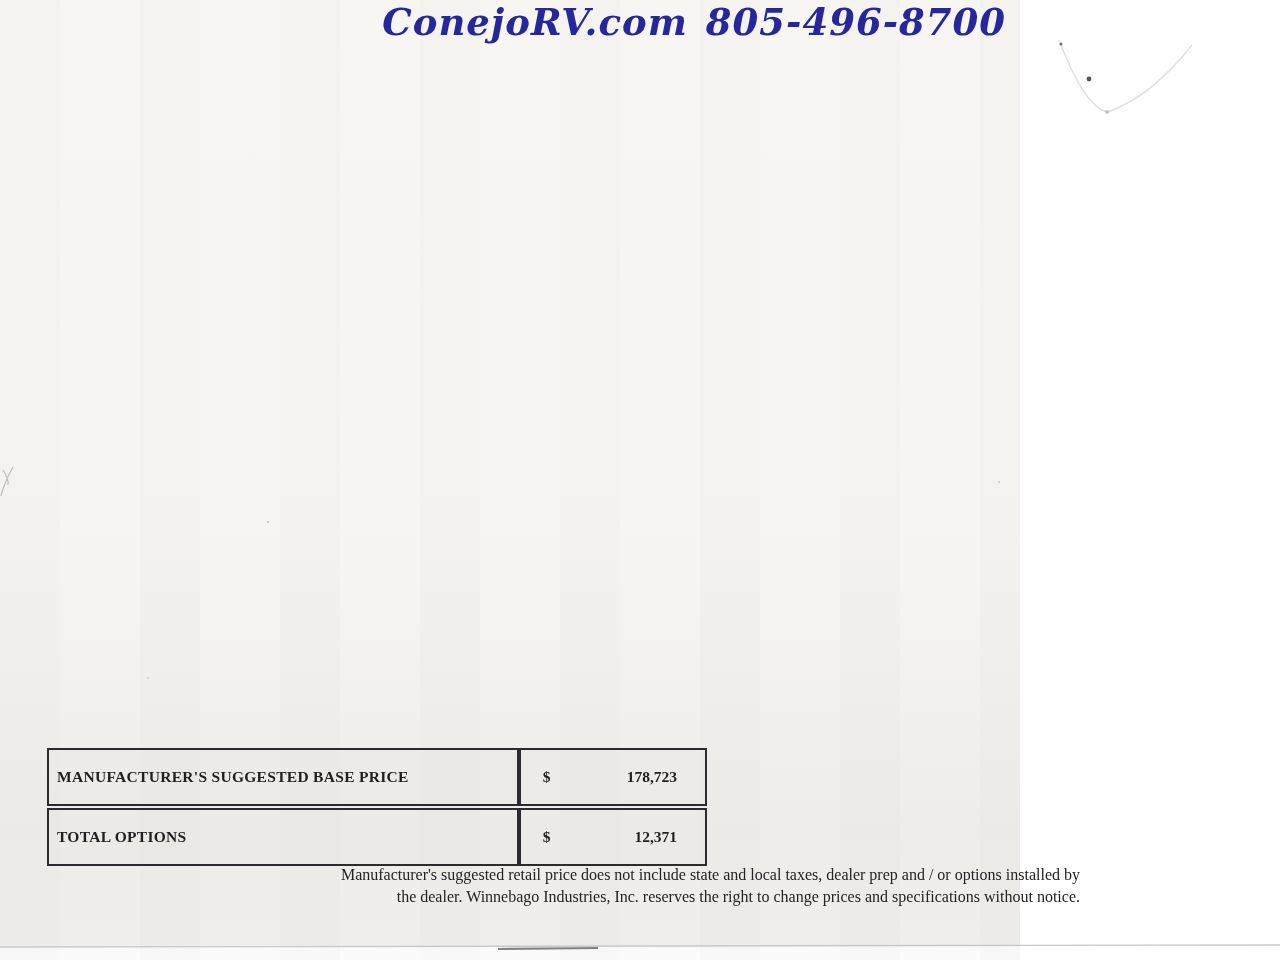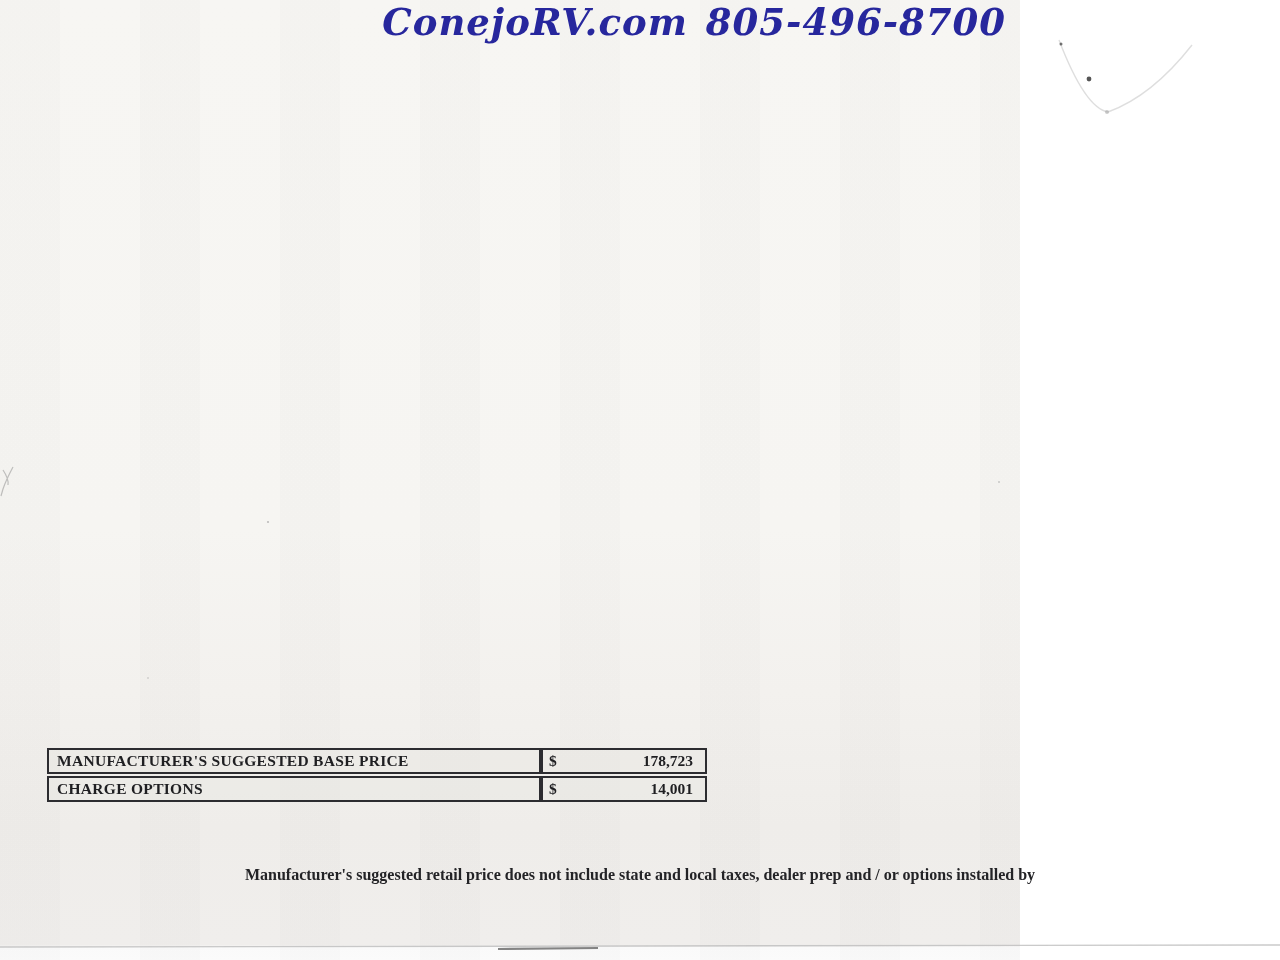--- a/index.html
+++ b/index.html
@@ -62,21 +62,21 @@
     border-spacing: 0 2px;
     font-family: "Liberation Serif", serif;
     font-weight: bold;
     font-size: 15.5px;
     color: #1f1f22;
     z-index: 3;
   }
   .price-table td {
     border: 2px solid #2c2c30;
     height: 22px;
-    padding: 0;
+    padding: 16px;
     background: rgba(230,228,224,0.35);
   }
   .price-table td.label-cell {
     width: 482px;
     padding-left: 8px;
     letter-spacing: 0.3px;
   }
   .price-table td.amount-cell {
     width: 162px;
   }
@@ -86,23 +86,23 @@
     align-items: center;
     padding: 0 12px 0 6px;
   }
 
   
   .disclaimer {
     position: absolute;
     left: 200px;
     top: 864px;
     width: 880px;
-    text-align: center;
+    text-align: right;
     font-family: "Liberation Serif", serif;
-    font-weight: bold;
+    font-weight: normal;
     font-size: 16px;
     line-height: 22px;
     color: #232326;
     z-index: 3;
   }
 
   
   .artifacts {
     position: absolute;
     inset: 0;
@@ -141,28 +141,29 @@
       <tr>
         <td class="label-cell">MANUFACTURER'S SUGGESTED BASE PRICE</td>
         <td class="amount-cell">
           <div class="amount-wrap">
             <span>$</span>
             <span>178,723</span>
           </div>
         </td>
       </tr>
       <tr>
-        <td class="label-cell">CHARGE OPTIONS</td>
+        <td class="label-cell">TOTAL OPTIONS</td>
         <td class="amount-cell">
           <div class="amount-wrap">
             <span>$</span>
-            <span>14,001</span>
+            <span>12,371</span>
           </div>
         </td>
       </tr>
     </tbody>
   </table>
 
   <div class="disclaimer">
     <div>Manufacturer's suggested retail price does not include state and local taxes, dealer prep and / or options installed by</div>
+    <div>the dealer.  Winnebago Industries, Inc. reserves the right to change prices and specifications without notice.</div>
   </div>
 
 </div>
 
 </body></html>

